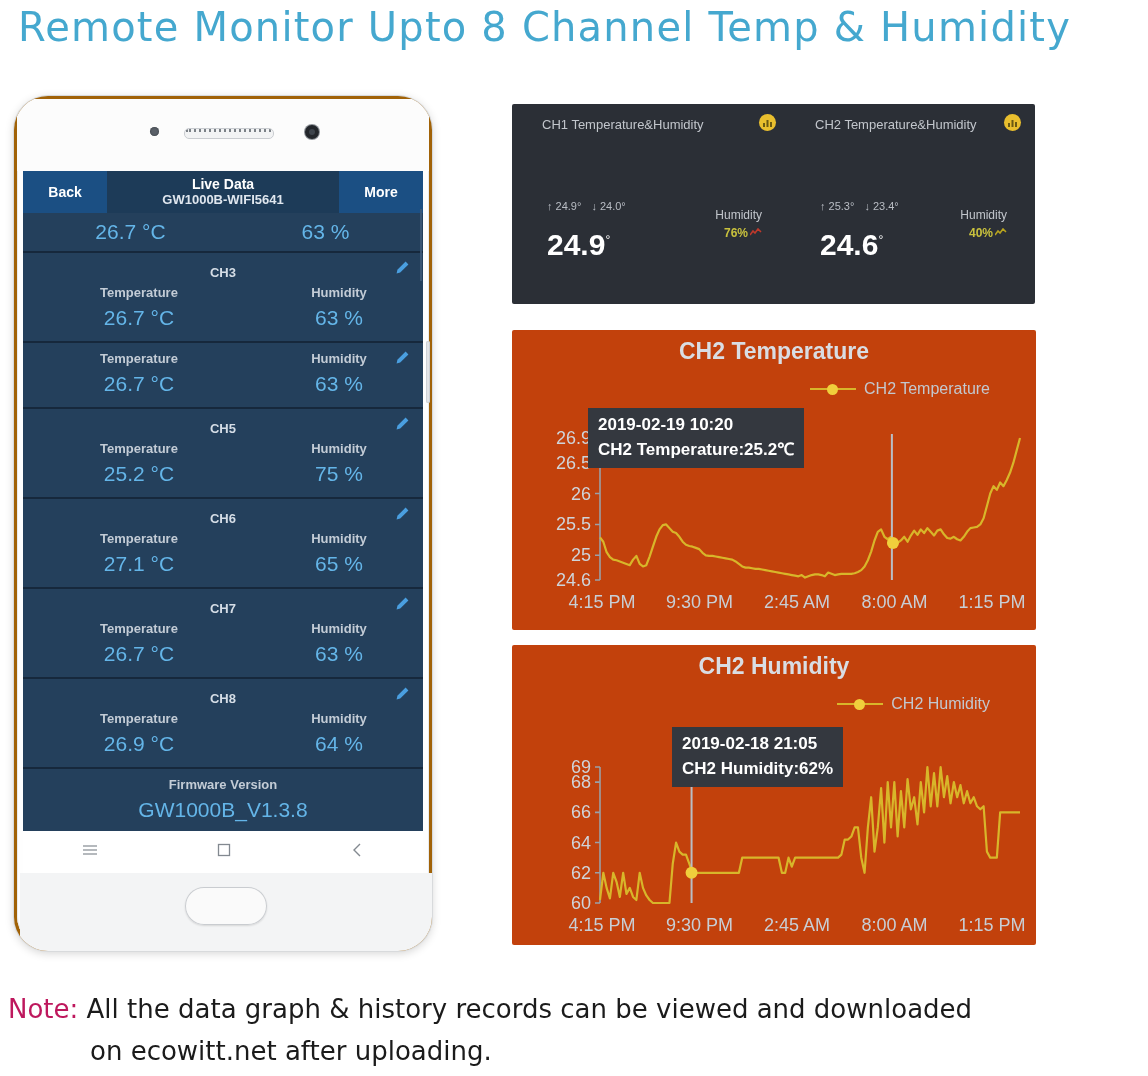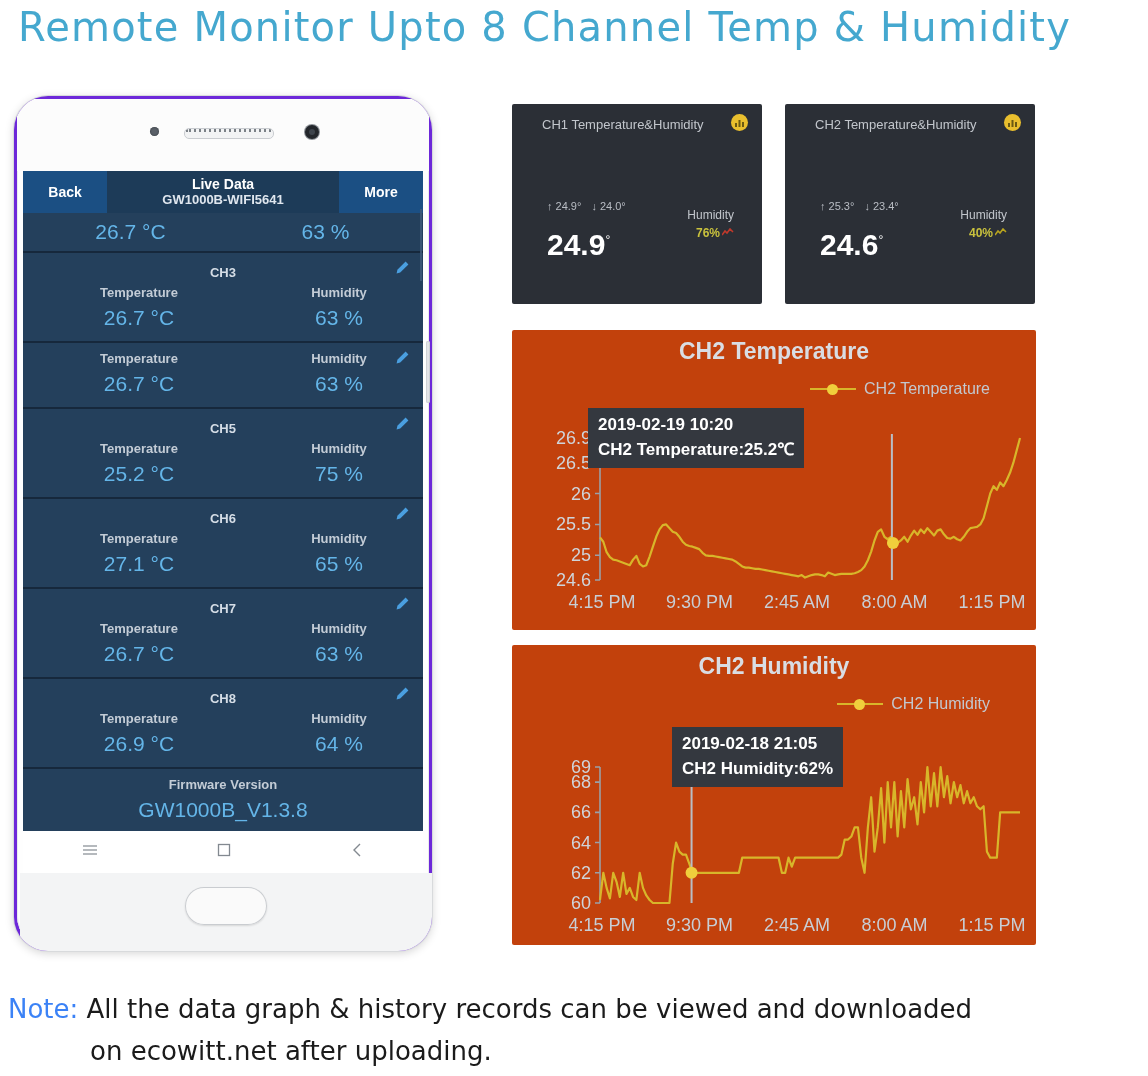--- a/index.html
+++ b/index.html
@@ -13,21 +13,21 @@
   .page-title{
     position:absolute;left:18px;top:4px;width:1110px;
     font-size:40px;letter-spacing:1.2px;color:#45a8cf;
     font-family:"DejaVu Sans",sans-serif;font-weight:400;
     white-space:nowrap;
   }
 
   
   .phone{
     position:absolute;left:14px;top:96px;width:418px;height:855px;
-    background:#6d28d9;border-radius:34px;
+    background:#a16207;border-radius:34px;
     box-shadow:0 0 0 1px #d8dadc, 0 2px 10px rgba(0,0,0,.18);
     overflow:hidden;
   }
   .phone-inner{
     position:absolute;left:3px;top:3px;width:412px;height:849px;
     background:#fefefe;border-radius:32px;
     box-shadow:inset 0 0 0 1px #e9ebed;
   }
   .phone-top{
     position:absolute;left:0;top:0;width:412px;height:72px;background:#fcfcfc;
@@ -173,21 +173,21 @@
   .tip-box{
     position:absolute;background:#34383f;color:#ffffff;padding:4px 10px 6px 10px;
   }
   .tip-box div{font-size:17px;font-weight:bold;line-height:25px;white-space:nowrap;}
 
   
   .note{
     position:absolute;left:8px;top:988px;width:1140px;
     font-family:"DejaVu Sans",sans-serif;font-size:26px;color:#1b1b1b;line-height:42px;
   }
-  .note .kw{color:#3b82f6;}
+  .note .kw{color:#be185d;}
   .note .l2{display:block;padding-left:82px;}
 </style>
 </head>
 <body>
 
 <div class="page-title">Remote Monitor Upto 8 Channel Temp &amp; Humidity</div>
 
 <div class="phone">
   <div class="phone-inner">
     <div class="phone-top">
@@ -340,21 +340,21 @@
           </svg>
       </span>
     </div>
 
     <div class="chin">
       <div class="home-btn"></div>
     </div>
   </div>
 </div>
 
-<div class="card-dark tc-card" id="tile-0" style="left:512px;top:104px;">
+<div class="card-dark tc-card" id="tile-0" style="left:512px;top:104px;padding-left:28px;">
   <div class="tc-title">CH1 Temperature&amp;Humidity</div>
   <div class="tc-badge">
     <svg width="11" height="11" viewBox="0 0 11 11">
         <g fill="#6b5a12">
           <rect x="1" y="6" width="2" height="4"></rect>
           <rect x="4.5" y="3" width="2" height="7"></rect>
           <rect x="8" y="5" width="2" height="5"></rect>
         </g>
       </svg>
   </div>

